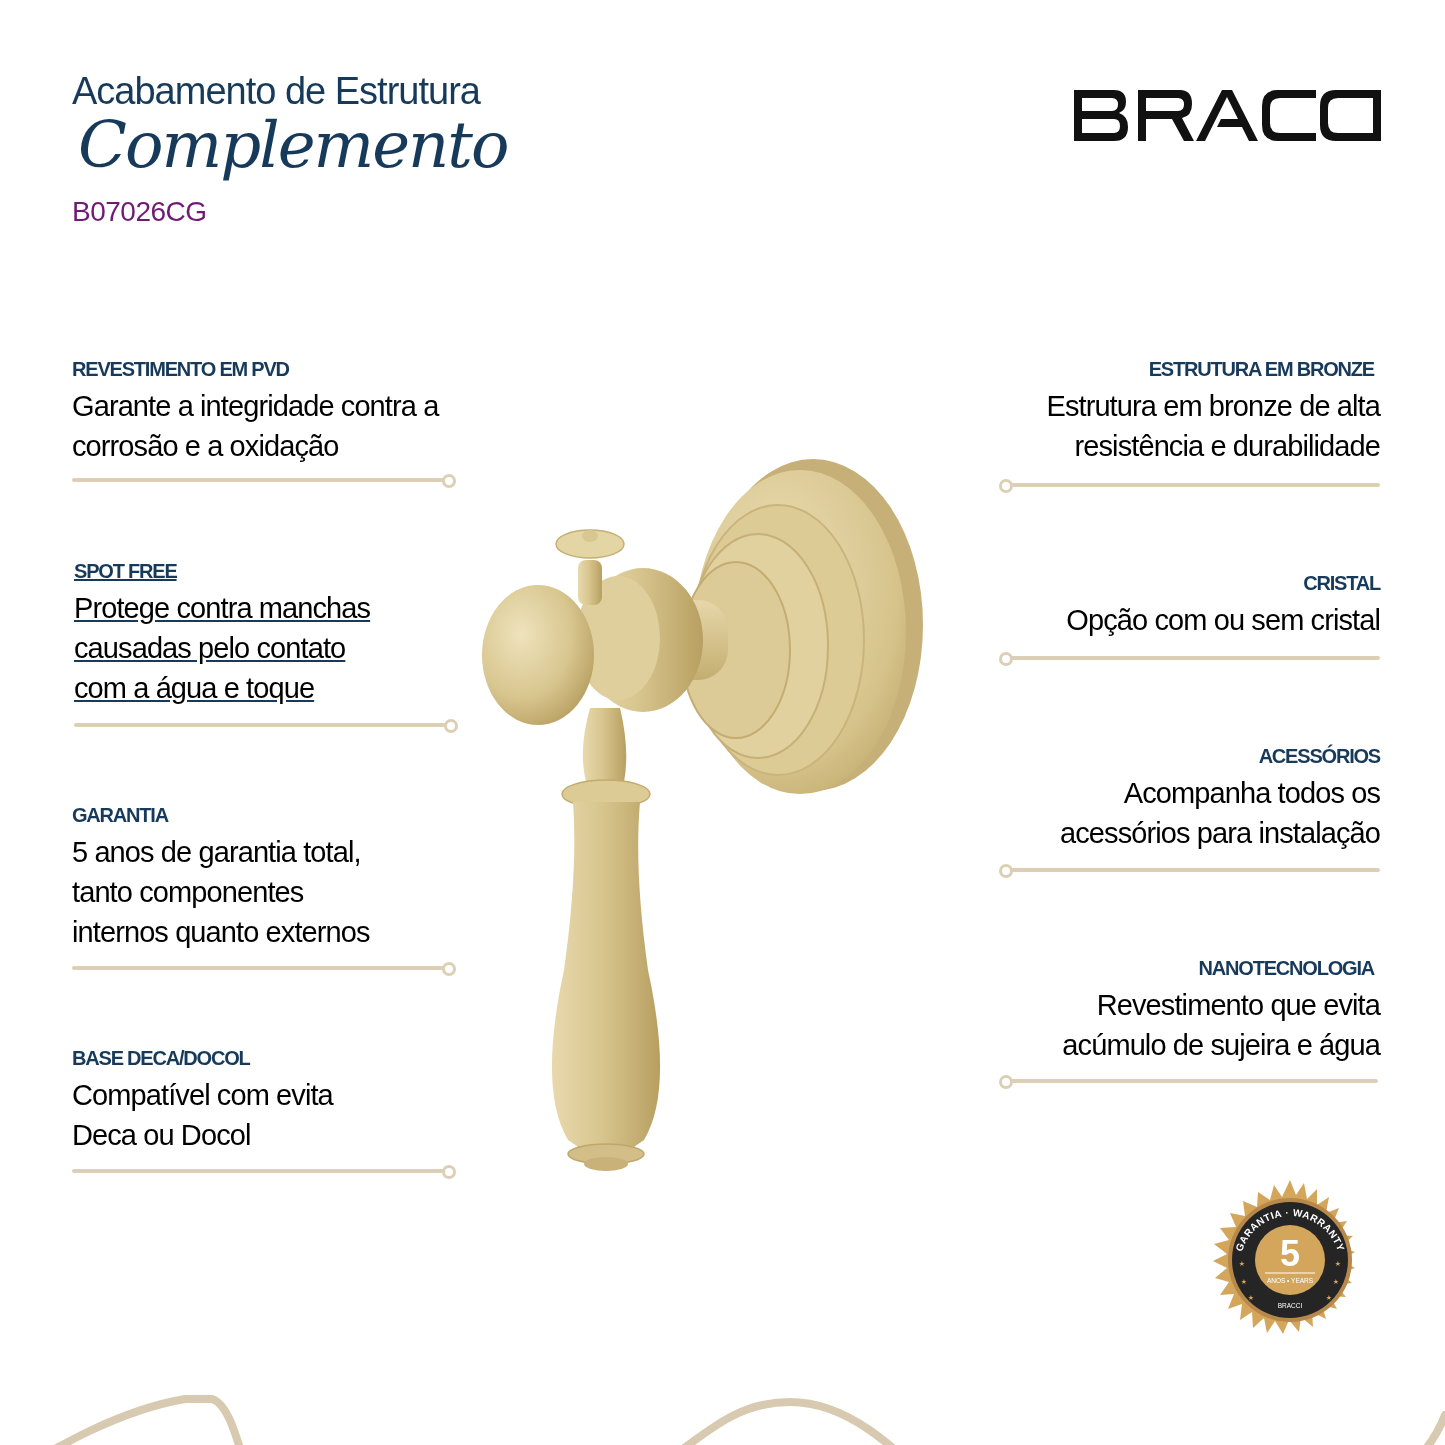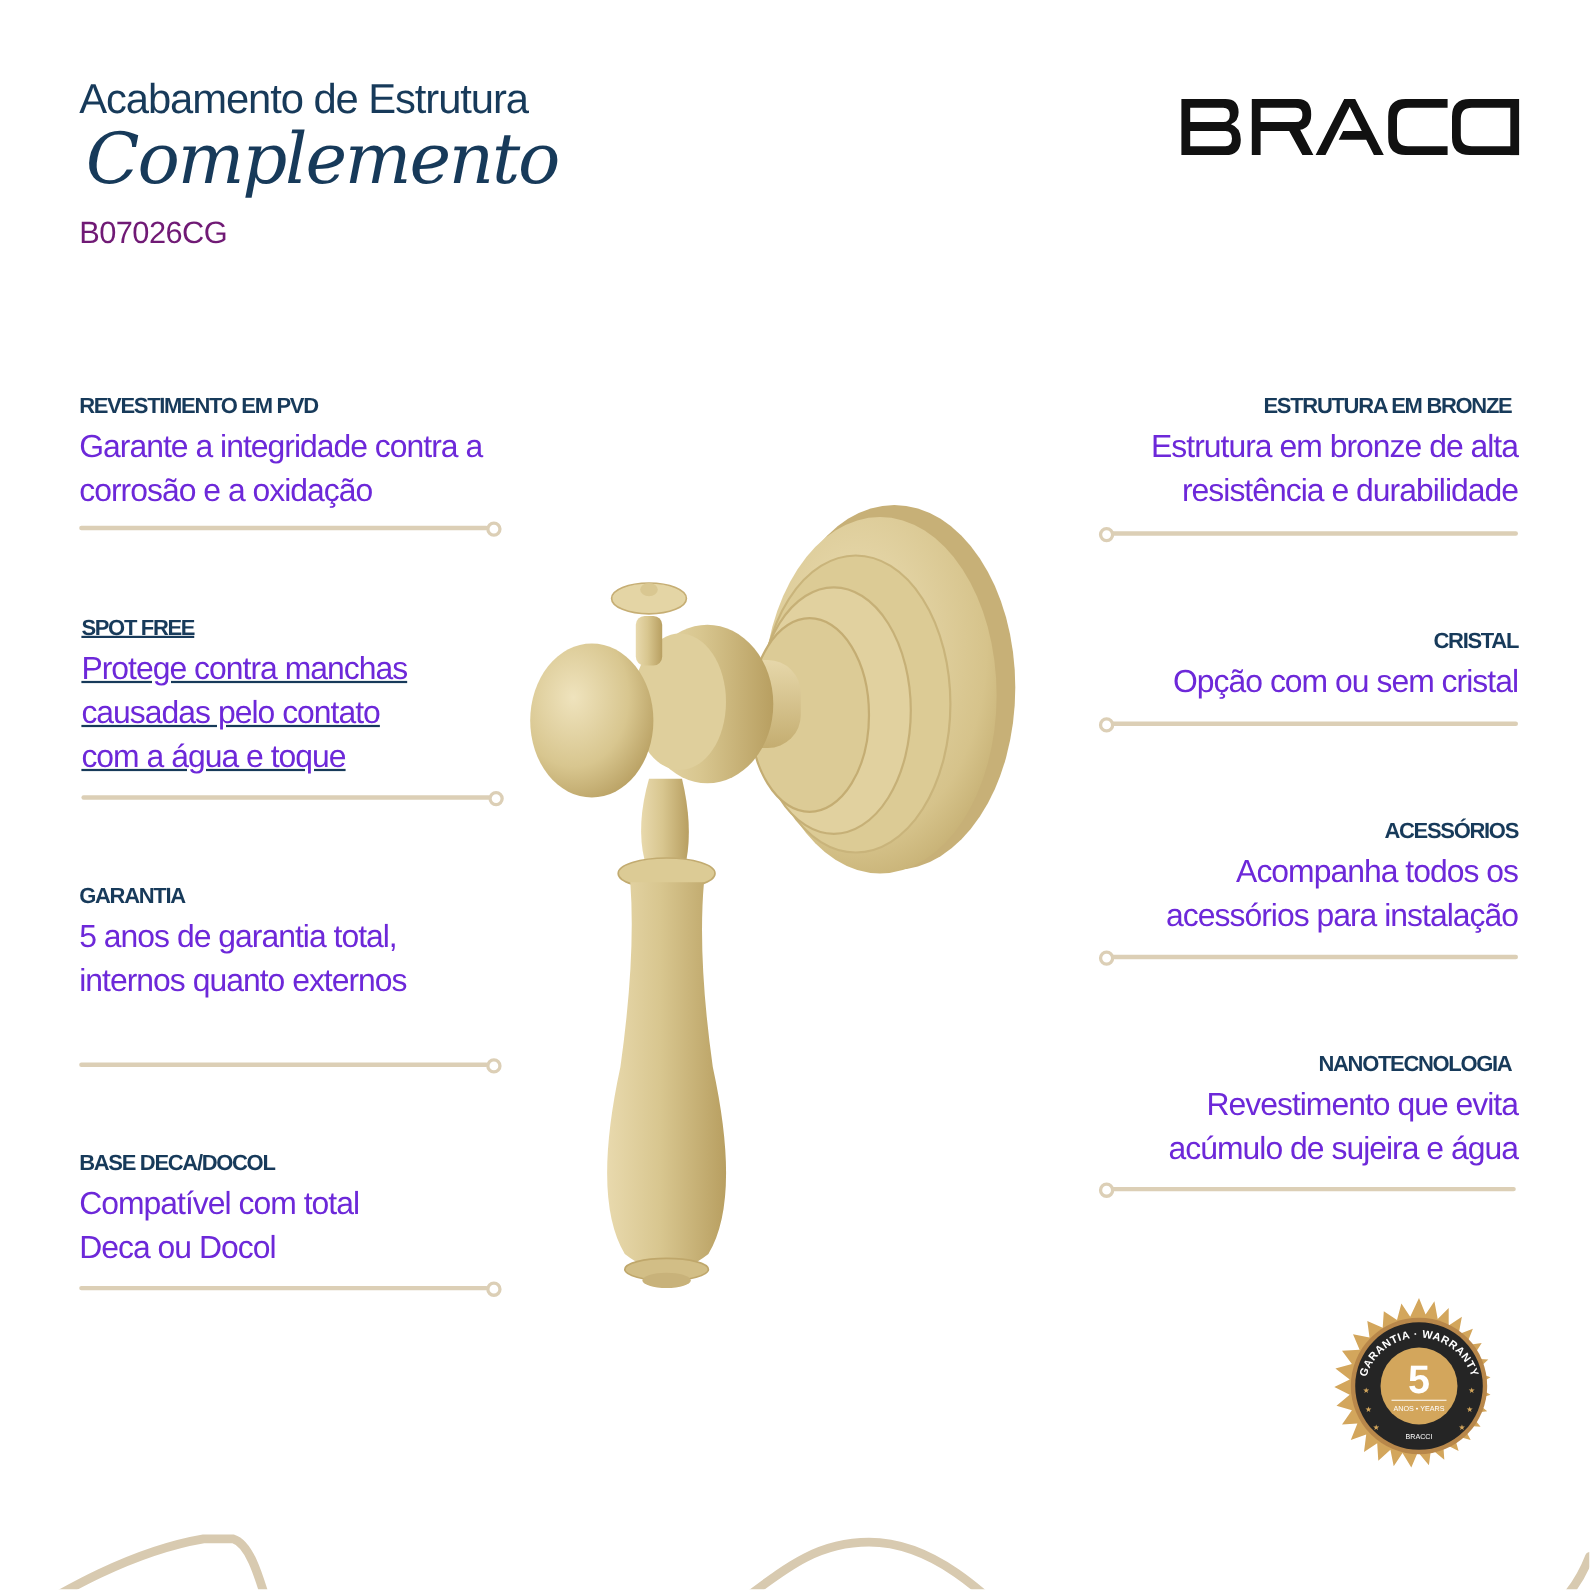--- a/index.html
+++ b/index.html
@@ -6,21 +6,21 @@
     body { width: 1445px; height: 1445px; position: relative; overflow: hidden;
            font-family: "Liberation Sans", "DejaVu Sans", sans-serif; color: #173a5a; }
     .abs { position: absolute; }
     .t1 { left: 72px; top: 70px; font-size: 38px; letter-spacing: -1px; color: #173a5a; white-space: nowrap; }
     .t2 { left: 78px; top: 108px; font-family: "DejaVu Serif", "Liberation Serif", serif; font-style: italic;
           font-size: 64px; letter-spacing: -2px; color: #173a5a; white-space: nowrap; }
     .t3 { left: 72px; top: 196px; font-size: 28px; color: #701a75; letter-spacing: -0.5px; }
     .logo { left: 1072px; top: 86px; width: 310px; height: 60px; }
     .feat { position: absolute; width: 430px; }
     .feat .h { font-weight: bold; font-size: 20px; letter-spacing: -1.2px; line-height: 34px; color: #173a5a; white-space: nowrap; }
-    .feat .d { font-size: 29px; letter-spacing: -0.9px; line-height: 40px; color: #6d28d9; white-space: nowrap; }
+    .feat .d { font-size: 29px; letter-spacing: -0.9px; line-height: 40px; color: #000000; white-space: nowrap; }
     .feat.right { text-align: right; }
     .divider { position: absolute; height: 4px; background: #dccfb6; border-radius: 2px; }
     .dot { position: absolute; width: 8px; height: 8px; border: 3px solid #dccfb6; border-radius: 50%; background: #fff; }
     .product { left: 478px; top: 450px; width: 460px; height: 730px; }
     .wave { left: 0; top: 1250px; width: 1445px; height: 195px; }
     .badge { left: 1205px; top: 1178px; width: 170px; height: 170px; }
   </style>
 </head>
 <body>
 
@@ -60,28 +60,29 @@
   <div class="d">Protege contra manchas</div>
   <div class="d">causadas pelo contato</div>
   <div class="d">com a água e toque</div>
 </div>
 <div class="divider" style="left:74px; top:723px; width:372px;"></div>
 <div class="dot" style="left:444px; top:719px;"></div>
 
 <div class="feat" style="left:72px; top:798px;">
   <div class="h">GARANTIA</div>
   <div class="d">5 anos de garantia total,</div>
+  <div class="d">tanto componentes</div>
   <div class="d">internos quanto externos</div>
 </div>
 <div class="divider" style="left:72px; top:966px; width:372px;"></div>
 <div class="dot" style="left:442px; top:962px;"></div>
 
 <div class="feat" style="left:72px; top:1041px;">
   <div class="h">BASE DECA/DOCOL</div>
-  <div class="d">Compatível com total</div>
+  <div class="d">Compatível com evita</div>
   <div class="d">Deca ou Docol</div>
 </div>
 <div class="divider" style="left:72px; top:1169px; width:372px;"></div>
 <div class="dot" style="left:442px; top:1165px;"></div>
 
 <div class="feat right" style="left:950px; top:352px; width:424px;">
   <div class="h">ESTRUTURA EM BRONZE</div>
   <div class="d" style="margin-right:-6px">Estrutura em bronze de alta</div>
   <div class="d" style="margin-right:-6px">resistência e durabilidade</div>
 </div>

